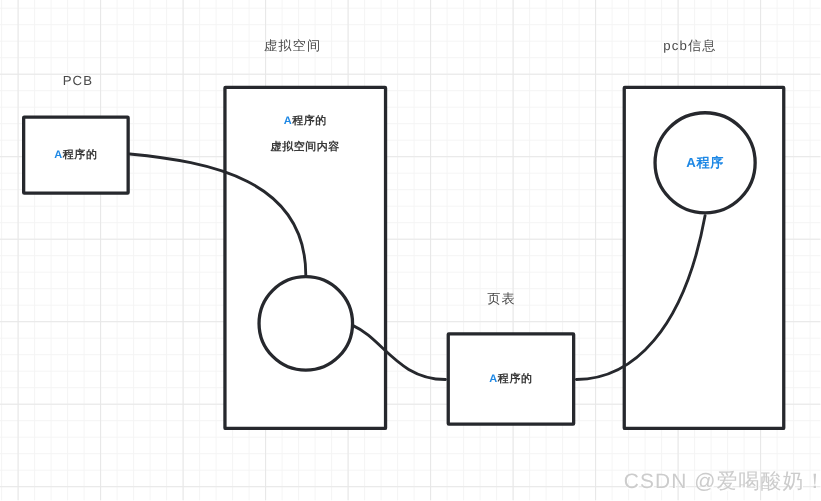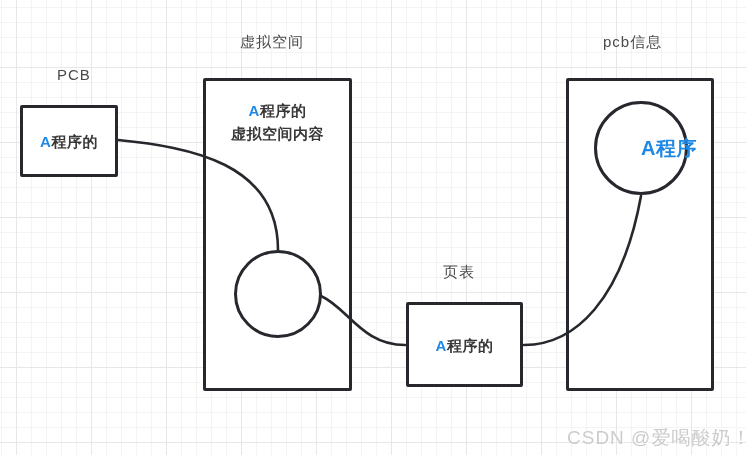--- a/index.html
+++ b/index.html
@@ -15,39 +15,39 @@
     background-image:
       linear-gradient(#e7e7e7 1px, transparent 1px),
       linear-gradient(90deg, #e7e7e7 1px, transparent 1px),
       linear-gradient(#f4f4f4 1px, transparent 1px),
       linear-gradient(90deg, #f4f4f4 1px, transparent 1px);
     background-size: 75px 75px, 75px 75px, 15px 15px, 15px 15px;
     background-position: 16px -8px, 16px -8px, 16px -8px, 16px -8px;
   }
   .lbl {
     position: absolute;
-    font-size: 15px;
+    font-size: 12px;
     color: #4a4a4a;
     white-space: nowrap;
     letter-spacing: 1px;
   }
   .shape {
     position: absolute;
     box-sizing: border-box;
     border: 3px solid #26282d;
     background: #ffffff;
   }
   .rect2 { border-radius: 2px; }
   .circle { border-radius: 50%; }
   .node-text {
     position: absolute;
     width: 100%;
     text-align: center;
     font-weight: bold;
-    font-size: 15px;
+    font-size: 10px;
     line-height: 23px;
     color: #383838;
     letter-spacing: 0.5px;
   }
   .center-v {
     top: 50%;
     transform: translateY(-50%);
   }
   .accent { color: #1e88e5; }
   .overlay {
@@ -92,21 +92,21 @@
 
   <div class="shape rect2" style="left:406px; top:302px; width:117px; height:85px;">
     <div class="node-text center-v">
       <div><span class="accent">A</span><span>程序的</span></div>
     </div>
   </div>
 
   <div class="shape rect2" style="left:566px; top:78px; width:148px; height:313px;"></div>
 
   <div class="shape circle" style="left:594px; top:101px; width:94px; height:94px;">
-    <div class="node-text center-v" style="font-size:20px;margin-left:28px;">
+    <div class="node-text center-v" style="font-size:12px;">
       <div><span class="accent">A</span><span class="accent">程序</span></div>
     </div>
   </div>
 
   <svg class="overlay" width="746" height="455" viewBox="0 0 746 455">
     <path d="M118,140 C190,147 278,163 278,250" fill="none" stroke="#26282d" stroke-width="2.6" stroke-linecap="round"></path>
     <path d="M321,296 C348,308 362,345 405,345" fill="none" stroke="#26282d" stroke-width="2.6" stroke-linecap="round"></path>
     <path d="M524,345 C575,345 622,300 641,196" fill="none" stroke="#26282d" stroke-width="2.6" stroke-linecap="round"></path>
   </svg>
 

